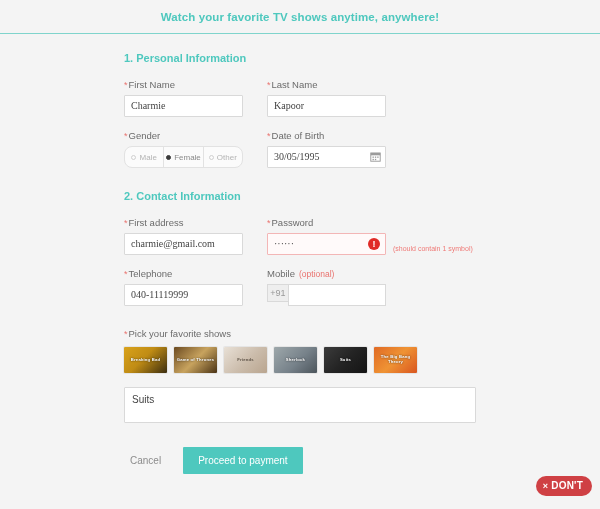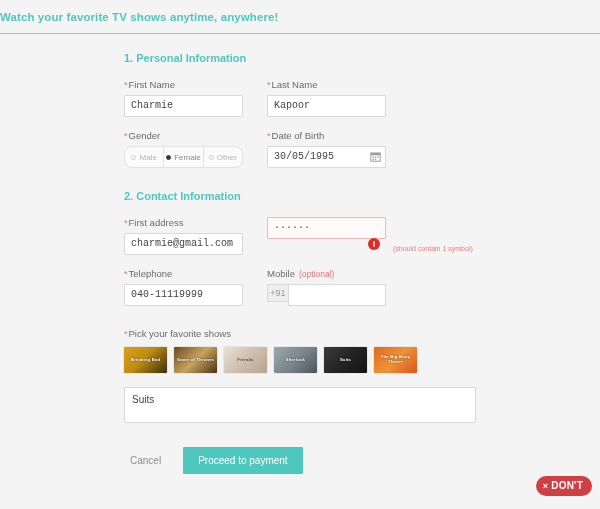--- a/index.html
+++ b/index.html
@@ -23,21 +23,21 @@
     position: relative;
     background: #f4f4f4;
   }
   
   .header {
     height: 33px;
     background: #f4f4f4;
     border-bottom: 1px solid #7fd4cc;
     display: flex;
     align-items: center;
-    justify-content: flex-start;
+    justify-content: center;
   }
   .header-title {
     color: #4ec8be;
     font-size: 11.5px;
     font-weight: bold;
     letter-spacing: .1px;
   }
   
   .form-wrap {
     padding: 18px 0 0 0;
@@ -81,21 +81,21 @@
   .input {
     width: 100%;
     box-sizing: border-box;
     height: 22px;
     line-height: 22px;
     border: 1px solid #d9d9d9;
     background: #ffffff;
     font-size: 10px;
     color: #444;
     padding: 0 6px;
-    font-family: Liberation Mono, monospace;
+    font-family: Liberation Serif, serif;
     border-radius: 1px;
     outline: none;
   }
   .input::placeholder { color: #bfbfbf; }
   .input.error {
     border-color: #f3b6b6;
     background: #fffafa;
     padding-right: 20px;
   }
   .err-icon {
@@ -359,20 +359,23 @@
 
       <div class="row">
         <div class="field">
           <label class="label">
             <span class="req">*</span><span>First address</span>
           </label>
           <input class="input" type="text" value="charmie@gmail.com" style="">
         </div>
 
         <div class="field">
+          <label class="label">
+            <span class="req">*</span><span>Password</span>
+          </label>
           <input class="input error" type="text" value="······" style="">
           <span class="err-icon">!</span>
           <span class="err-text">(should contain 1 symbol)</span>
         </div>
       </div>
 
       <div class="row">
         <div class="field">
           <label class="label">
             <span class="req">*</span><span>Telephone</span>

